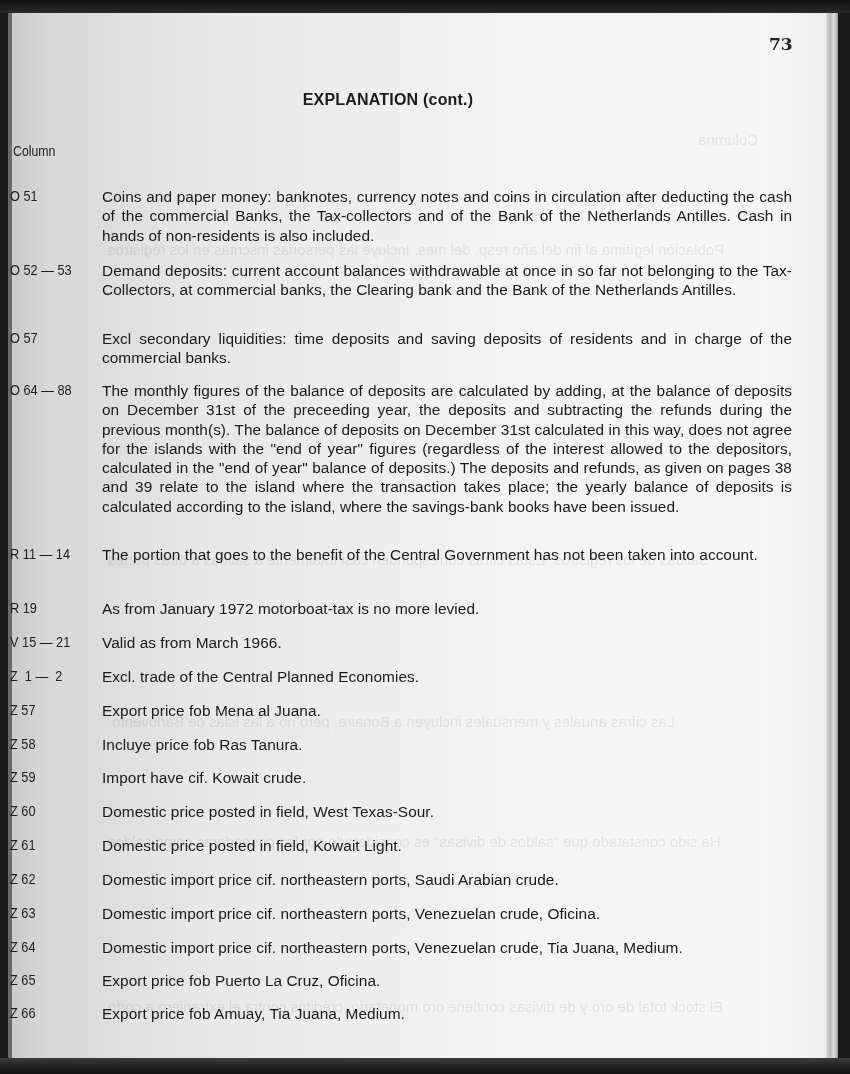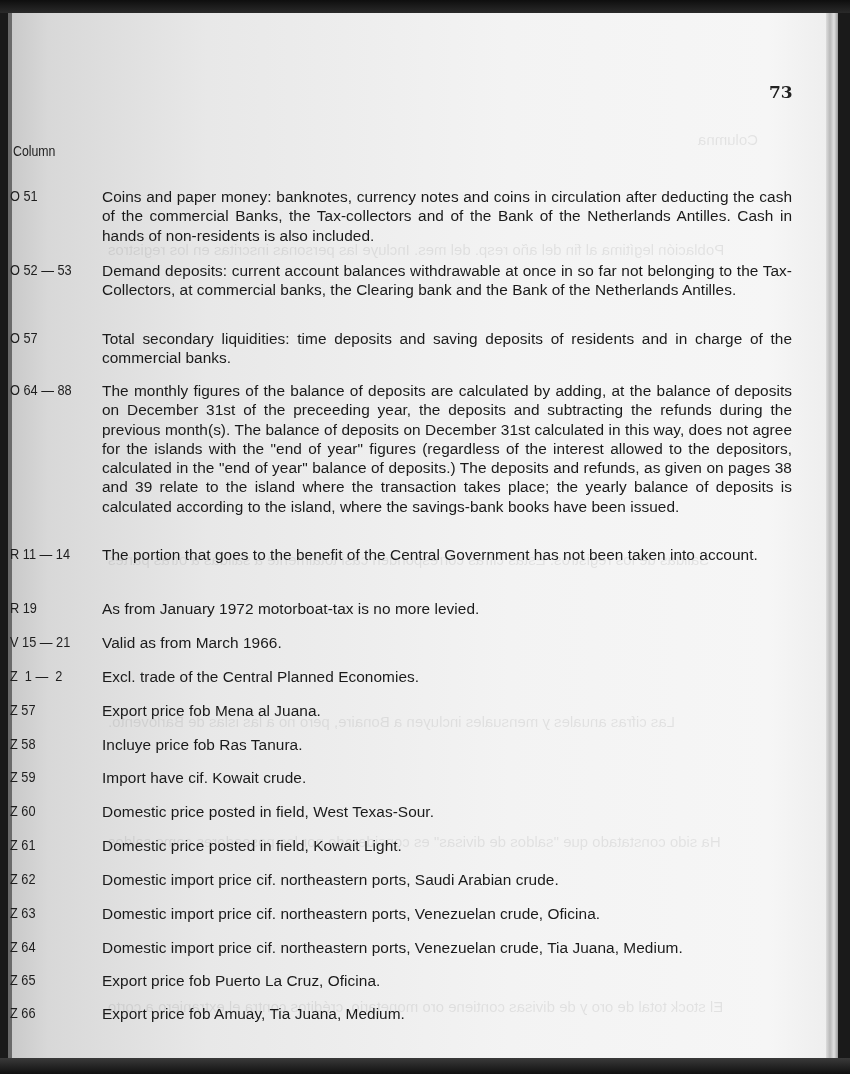--- a/index.html
+++ b/index.html
@@ -29,21 +29,21 @@
     position: absolute; right: 0; top: 0; width: 12px; height: 100%;
     background: linear-gradient(90deg, #dcdcdc, #b8b8b8, #e0e0e0, #9a9a9a);
   }
   .ghost {
     position: absolute; color: rgba(0,0,0,0.08); font-size: 15px;
     transform: scaleX(-1); white-space: nowrap; pointer-events: none;
   }
   .page-number {
     position: absolute; left: 761px; top: 21px;
     font-family: "DejaVu Serif", "Liberation Serif", serif;
-    font-weight: bold; font-size: 17px; color: #222; margin-top: 48px;
+    font-weight: bold; font-size: 17px; color: #222;
   }
   .title {
     position: absolute; left: 0; width: 760px; top: 78px; text-align: center;
     font-weight: bold; font-size: 16px; color: #1c1c1c; letter-spacing: 0.2px;
   }
   .col-heading {
     position: absolute; left: 5px; top: 130px; font-size: 14px; color: #222;
     transform: scaleX(0.88); transform-origin: left;
   }
   .entry { position: absolute; left: 0; width: 790px; }
@@ -70,33 +70,34 @@
   <div class="page-right-edge"></div>
 
   <div class="ghost" style="left:690px; top:118px;">Columna</div>
   <div class="ghost" style="left:100px; top:228px;">Población legítima al fin del año resp. del mes. Incluye las personas inscritas en los registros</div>
   <div class="ghost" style="left:100px; top:538px;">Salidas de los registros. Estas cifras corresponden casi totalmente a salidas a otras partes</div>
   <div class="ghost" style="left:100px; top:700px;">Las cifras anuales y mensuales incluyen a Bonaire, pero no a las islas de Barlovento.</div>
   <div class="ghost" style="left:100px; top:820px;">Ha sido constatado que "saldos de divisas" es considerado por los poseedores como saldos</div>
   <div class="ghost" style="left:100px; top:985px;">El stock total de oro y de divisas contiene oro monetario, créditos contra el extranjero a corto</div>
 
   <div class="page-number">73</div>
+  <div class="title">EXPLANATION (cont.)</div>
   <div class="col-heading">Column</div>
 
   <div class="entry" style="top:174px;">
     <div class="code">O 51</div>
     <div class="text">Coins and paper money: banknotes, currency notes and coins in circulation after deducting the cash of the commercial Banks, the Tax-collectors and of the Bank of the Netherlands Antilles. Cash in hands of non-residents is also included.</div>
   </div>
   <div class="entry" style="top:248px;">
     <div class="code">O 52 — 53</div>
     <div class="text">Demand deposits: current account balances withdrawable at once in so far not belonging to the Tax-Collectors, at commercial banks, the Clearing bank and the Bank of the Netherlands Antilles.</div>
   </div>
   <div class="entry" style="top:316px;">
     <div class="code">O 57</div>
-    <div class="text">Total secondary liquidities: time deposits and saving deposits of residents and in charge of the commercial banks.</div>
+    <div class="text">Excl secondary liquidities: time deposits and saving deposits of residents and in charge of the commercial banks.</div>
   </div>
   <div class="entry" style="top:368px;">
     <div class="code">O 64 — 88</div>
     <div class="text">The monthly figures of the balance of deposits are calculated by adding, at the balance of deposits on December 31st of the preceeding year, the deposits and subtracting the refunds during the previous month(s). The balance of deposits on December 31st calculated in this way, does not agree for the islands with the "end of year" figures (regardless of the interest allowed to the depositors, calculated in the "end of year" balance of deposits.) The deposits and refunds, as given on pages 38 and 39 relate to the island where the transaction takes place; the yearly balance of deposits is calculated according to the island, where the savings-bank books have been issued.</div>
   </div>
   <div class="entry" style="top:532px;">
     <div class="code">R 11 — 14</div>
     <div class="text">The portion that goes to the benefit of the Central Government has not been taken into account.</div>
   </div>
   <div class="entry" style="top:586px;">

